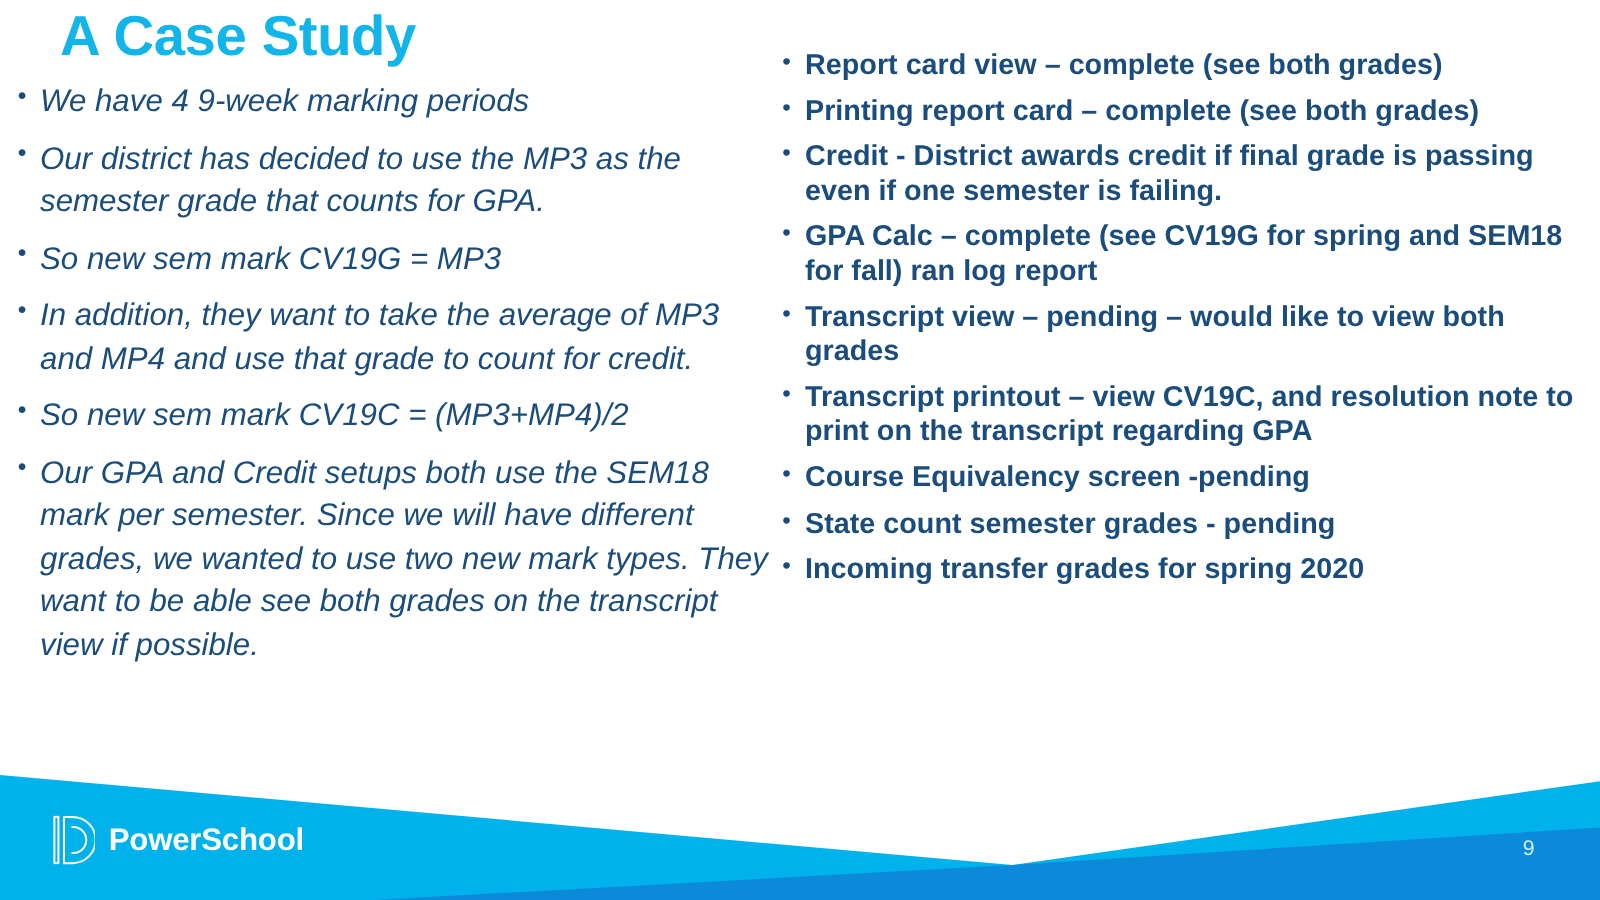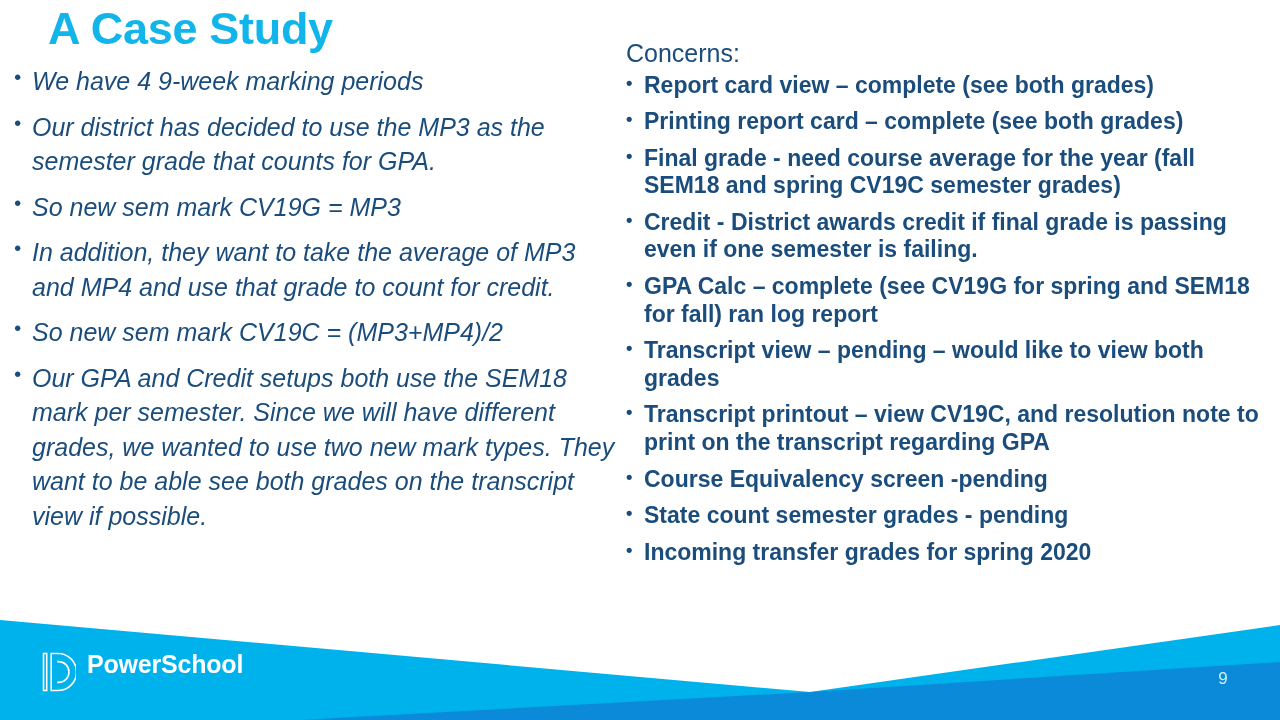--- a/index.html
+++ b/index.html
@@ -98,21 +98,21 @@
     height: 720px;
     pointer-events: none;
   }
 
   
   #logo {
     position: absolute;
     left: 42px;
     top: 652px;
     display: flex;
-    align-items: flex-start;
+    align-items: center;
     gap: 11px;
   }
   #logo-mark { display: block; }
   #logo-text {
     font-size: 25px;
     font-weight: bold;
     color: #ffffff;
     letter-spacing: -0.2px;
     line-height: 1;
   }
@@ -146,25 +146,23 @@
       <li>We have 4 9-week marking periods</li>
       <li>Our district has decided to use the MP3 as the semester grade that counts for GPA.</li>
       <li>So new sem mark CV19G = MP3</li>
       <li>In addition, they want to take the average of  MP3 and MP4 and use that grade to count for credit.</li>
       <li>So new sem mark CV19C = (MP3+MP4)/2</li>
       <li>Our GPA and Credit setups both use the SEM18 mark per semester.  Since we will have different grades, we wanted to use two new mark types.  They want to be able see both grades on the transcript view if possible.</li>
     </ul>
   </div>
 
   <div class="col" id="right-col">
-    <div id="concerns-heading">Concerns:</div>
     <ul class="bullets">
       <li>Report card view – complete (see both grades)</li>
       <li>Printing report card – complete (see both grades)</li>
-      <li>Final grade  - need course average for the year (fall SEM18 and spring CV19C semester grades)</li>
       <li>Credit - District awards credit if final grade is passing even if one semester is failing.</li>
       <li>GPA Calc – complete (see CV19G for spring and SEM18 for fall) ran log report</li>
       <li>Transcript view – pending – would like to view both grades</li>
       <li>Transcript printout – view CV19C, and resolution note to print on the transcript regarding GPA</li>
       <li>Course Equivalency screen -pending</li>
       <li>State count semester grades - pending</li>
       <li>Incoming transfer grades for spring 2020</li>
     </ul>
   </div>
 

